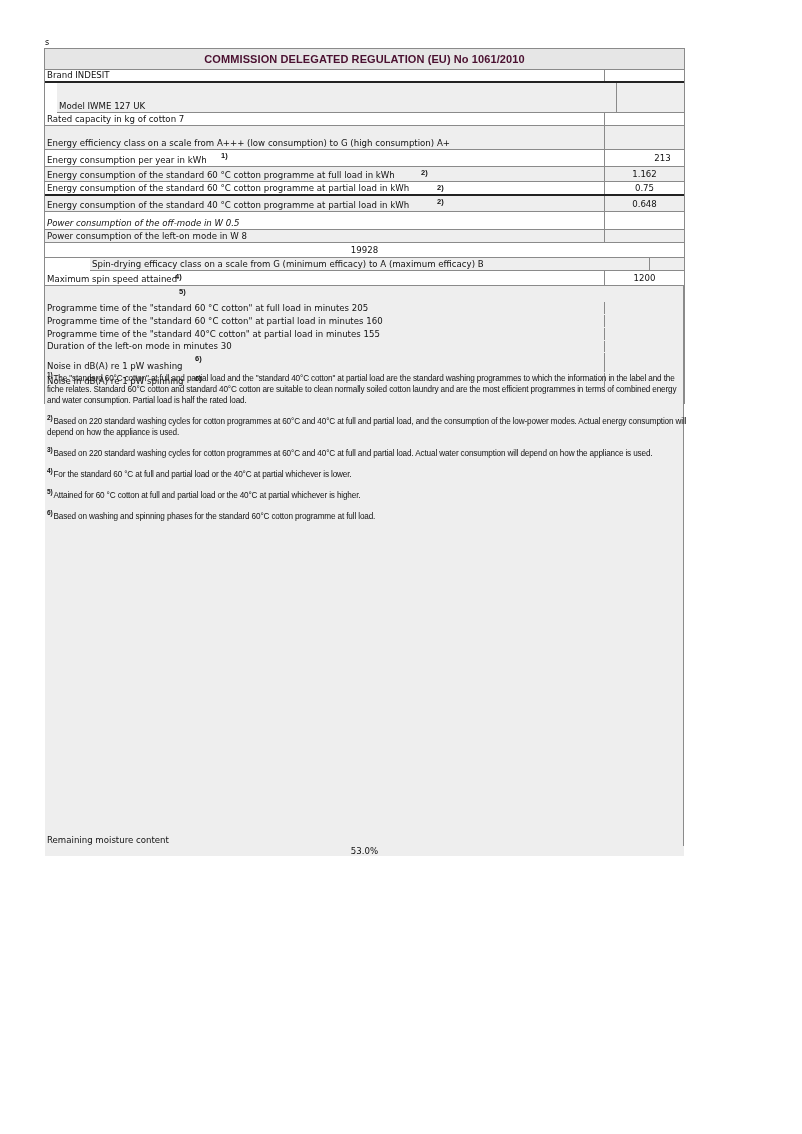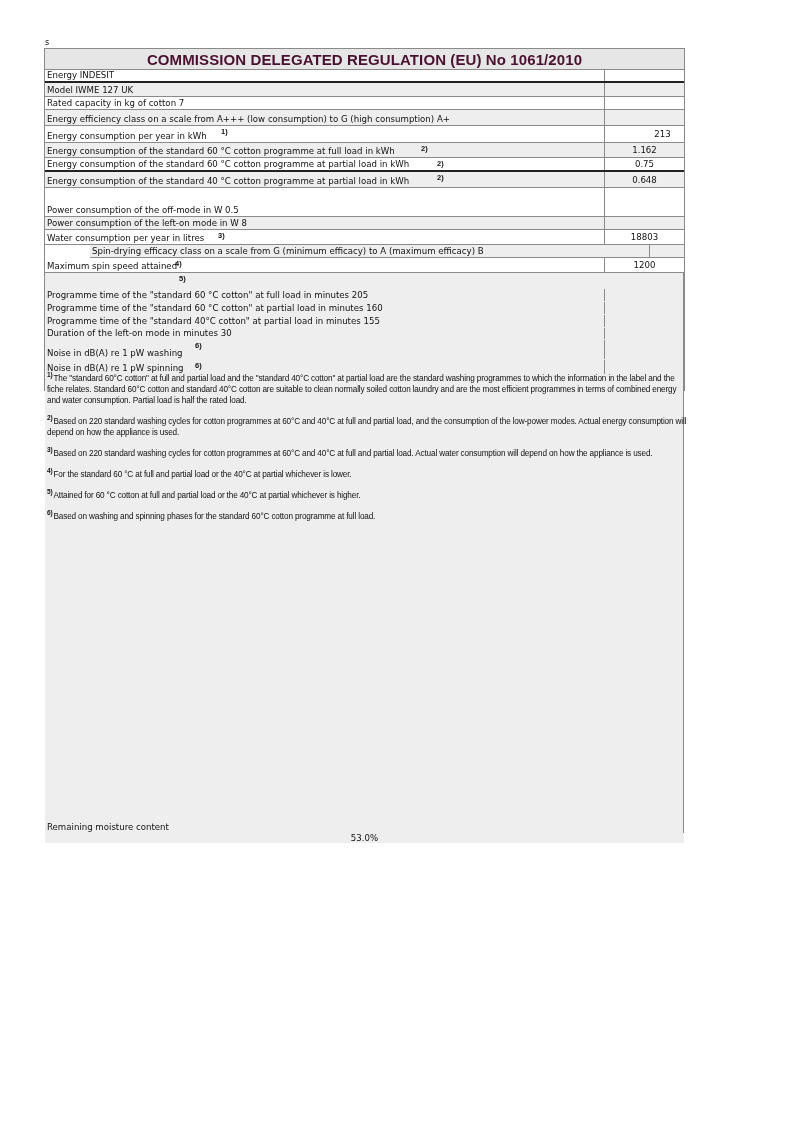--- a/index.html
+++ b/index.html
@@ -1,20 +1,20 @@
 <!DOCTYPE html>
 <html><head>
 <meta charset="utf-8">
 <style>
   html, body { margin:0; padding:0; background:#ffffff; }
   body { width:802px; height:1134px; position:relative; overflow:hidden; font-family:"DejaVu Sans", sans-serif; }
   .corner-s { position:absolute; left:45px; top:38px; font-size:8px; color:#000; font-family:"DejaVu Sans", sans-serif; }
   .sheet { position:absolute; left:44px; top:48px; width:641px; border:1px solid #8a8a8a; border-bottom:none; box-sizing:border-box; }
   .title { height:20px; background:#e6e6e6; border-bottom:1px solid #8a8a8a; display:flex; align-items:center; justify-content:center;
-           font-family:"Liberation Sans", sans-serif; font-weight:bold; font-size:15px; color:#4a1030; letter-spacing:0.1px; }
+           font-family:"Liberation Sans", sans-serif; font-weight:bold; font-size:11px; color:#4a1030; letter-spacing:0.1px; }
   .row { display:flex; border-bottom:1px solid #8a8a8a; box-sizing:border-box; }
   .row.thick { border-bottom:2px solid #222; }
   .row.shade .label, .row.shade .value { background:#eeeeee; }
   .label { flex:0 0 560px; box-sizing:border-box; border-right:1px solid #8a8a8a; padding:0 2px; font-size:8.6px; color:#111;
            display:flex; align-items:flex-end; padding-bottom:1px; white-space:nowrap; position:relative; }
   .value { flex:1; box-sizing:border-box; font-size:8.6px; color:#111; display:flex; align-items:center; justify-content:center;text-align:center; }
   .sup { position:absolute; top:1px; font-family:"Liberation Sans", sans-serif; font-weight:bold; font-size:7.5px; }
   .check { font-size:13px; line-height:1; color:#111; }
   .notes { position:absolute; left:47px; top:369px; width:640px; font-family:"Liberation Sans", sans-serif; font-size:8.2px; color:#111; line-height:11px; letter-spacing:-0.15px; }
   .note { margin-bottom:6px; }
@@ -23,43 +23,43 @@
 </head>
 <body>
 
 <div class="corner-s">s</div>
 
 <div class="sheet">
   <div class="title">COMMISSION DELEGATED REGULATION (EU) No 1061/2010</div>
   <div id="rows">
       <div class="row thick" style="height: 13px;">
         <div class="label">
-          <span>Energy INDESIT</span>
-        </div>
-        <div class="value">
-          <span></span>
-        </div>
-      </div>
-      <div class="row shade" style="height: 14px;">
+          <span>Brand INDESIT</span>
+        </div>
+        <div class="value">
+          <span></span>
+        </div>
+      </div>
+      <div class="row shade" style="height: 30px; margin-left: 12px;">
         <div class="label">
           <span>Model IWME 127 UK</span>
         </div>
         <div class="value">
           <span></span>
         </div>
       </div>
       <div class="row" style="height: 13px;">
         <div class="label">
           <span>Rated capacity in kg of cotton 7</span>
         </div>
         <div class="value">
           <span></span>
         </div>
       </div>
-      <div class="row shade" style="height: 16px;">
+      <div class="row shade" style="height: 24px;">
         <div class="label">
           <span>Energy efficiency class on a scale from A+++ (low consumption) to G (high consumption) A+</span>
         </div>
         <div class="value">
           <span></span>
         </div>
       </div>
       <div class="row" style="height: 17px; gap: 36px;">
         <div class="label">
           <span>Energy consumption per year in kWh</span>
@@ -89,43 +89,39 @@
       </div>
       <div class="row shade" style="height: 16px;">
         <div class="label">
           <span>Energy consumption of the standard 40 °C  cotton programme at partial load in kWh</span>
           <span class="sup" style="left: 392px;">2)</span>
         </div>
         <div class="value">
           <span>0.648</span>
         </div>
       </div>
-      <div class="row" style="height: 29px;">
+      <div class="row" style="height: 18px; font-style: italic;">
         <div class="label">
           <span>Power consumption of the off-mode in W 0.5</span>
         </div>
         <div class="value">
           <span></span>
         </div>
       </div>
       <div class="row shade" style="height: 13px;">
         <div class="label">
           <span>Power consumption of the left-on mode in W 8</span>
         </div>
         <div class="value">
           <span></span>
         </div>
       </div>
       <div class="row" style="height: 15px;">
-        <div class="label">
-          <span>Water consumption per year in litres</span>
-          <span class="sup" style="left: 173px;">3)</span>
-        </div>
-        <div class="value">
-          <span>18803</span>
+        <div class="value">
+          <span>19928</span>
         </div>
       </div>
       <div class="row shade" style="height: 13px; margin-left: 45px;">
         <div class="label">
           <span>Spin-drying efficacy class on a scale from G (minimum efficacy) to A (maximum efficacy) B</span>
         </div>
         <div class="value">
           <span></span>
         </div>
       </div>

